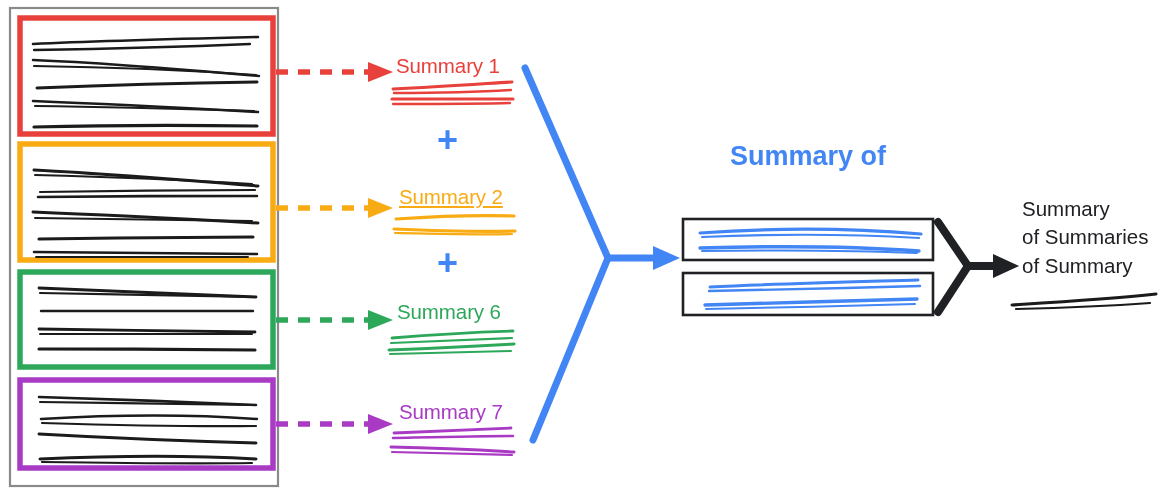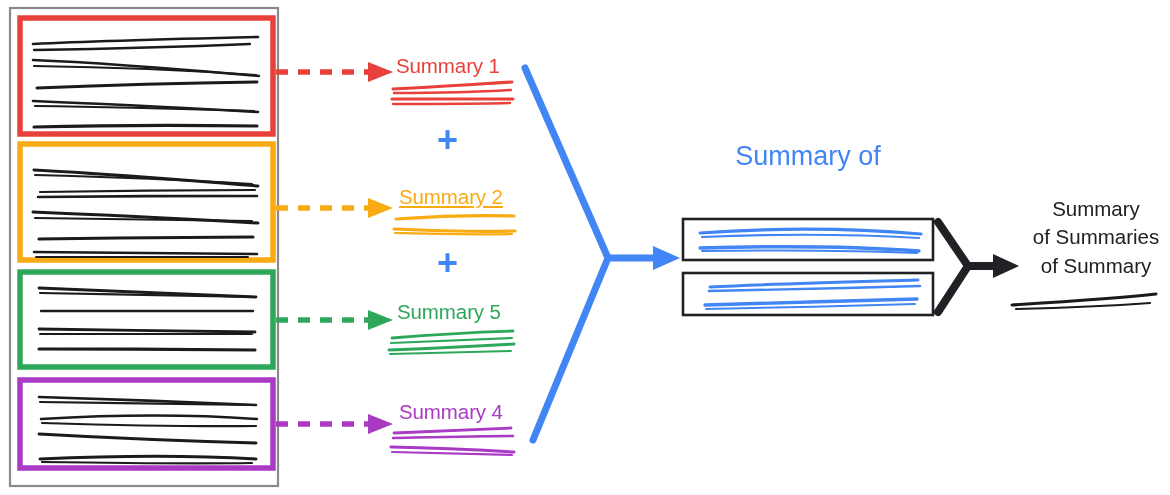--- a/index.html
+++ b/index.html
@@ -30,28 +30,28 @@
     white-space: nowrap;
     line-height: 1.18;
   }
   .summary-label {
     font-size: 20.5px;
     font-weight: 400;
     letter-spacing: -0.1px;
   }
   .sos-title {
     font-size: 27px;
-    font-weight: 400;
+    font-weight: 700;
     text-align: center;
     line-height: 1.32;
   }
   .final-title {
     font-size: 20.5px;
     font-weight: 400;
-    text-align: center;
+    text-align: left;
     line-height: 1.38;
     color: #202124;
   }
 </style>
 </head>
 <body>
 
 <div id="canvas">
 
   <svg id="scene" viewBox="0 0 1170 495" xmlns="http://www.w3.org/2000/svg">
@@ -191,23 +191,23 @@
     <g stroke="#1b1b1b" fill="none" stroke-linecap="round">
       <path d="M1012,305 C1060,302 1110,299 1156,294" stroke-width="3.0"></path>
       <path d="M1016,309 C1060,308 1110,306 1150,303" stroke-width="2.2"></path>
     </g>
   </svg>
 
   <div class="lbl summary-label" style="left:396px; top:54px; color:#E8413B;">Summary 1</div>
 
   <div class="lbl summary-label" style="left:399px; top:185px; color:#F9AB14;text-decoration:underline;">Summary 2</div>
 
-  <div class="lbl summary-label" style="left:397px; top:300px; color:#2DA85B;">Summary 5</div>
-
-  <div class="lbl summary-label" style="left:399px; top:400px; color:#A93AC4;">Summary 4</div>
+  <div class="lbl summary-label" style="left:397px; top:300px; color:#2DA85B;">Summary 6</div>
+
+  <div class="lbl summary-label" style="left:399px; top:400px; color:#A93AC4;">Summary 7</div>
 
   <div class="lbl" style="left:437px; top:122px; font-size:36px; font-weight:700; color:#4285F4; line-height:1;">+</div>
 
   <div class="lbl" style="left:437px; top:245px; font-size:36px; font-weight:700; color:#4285F4; line-height:1;">+</div>
 
   <div class="lbl sos-title" style="left:683px; top:139px; width:250px; color:#4285F4;">
     <div>Summary of</div>
   </div>
 
   <div class="lbl final-title" style="left:1022px; top:195px; width:148px;">

